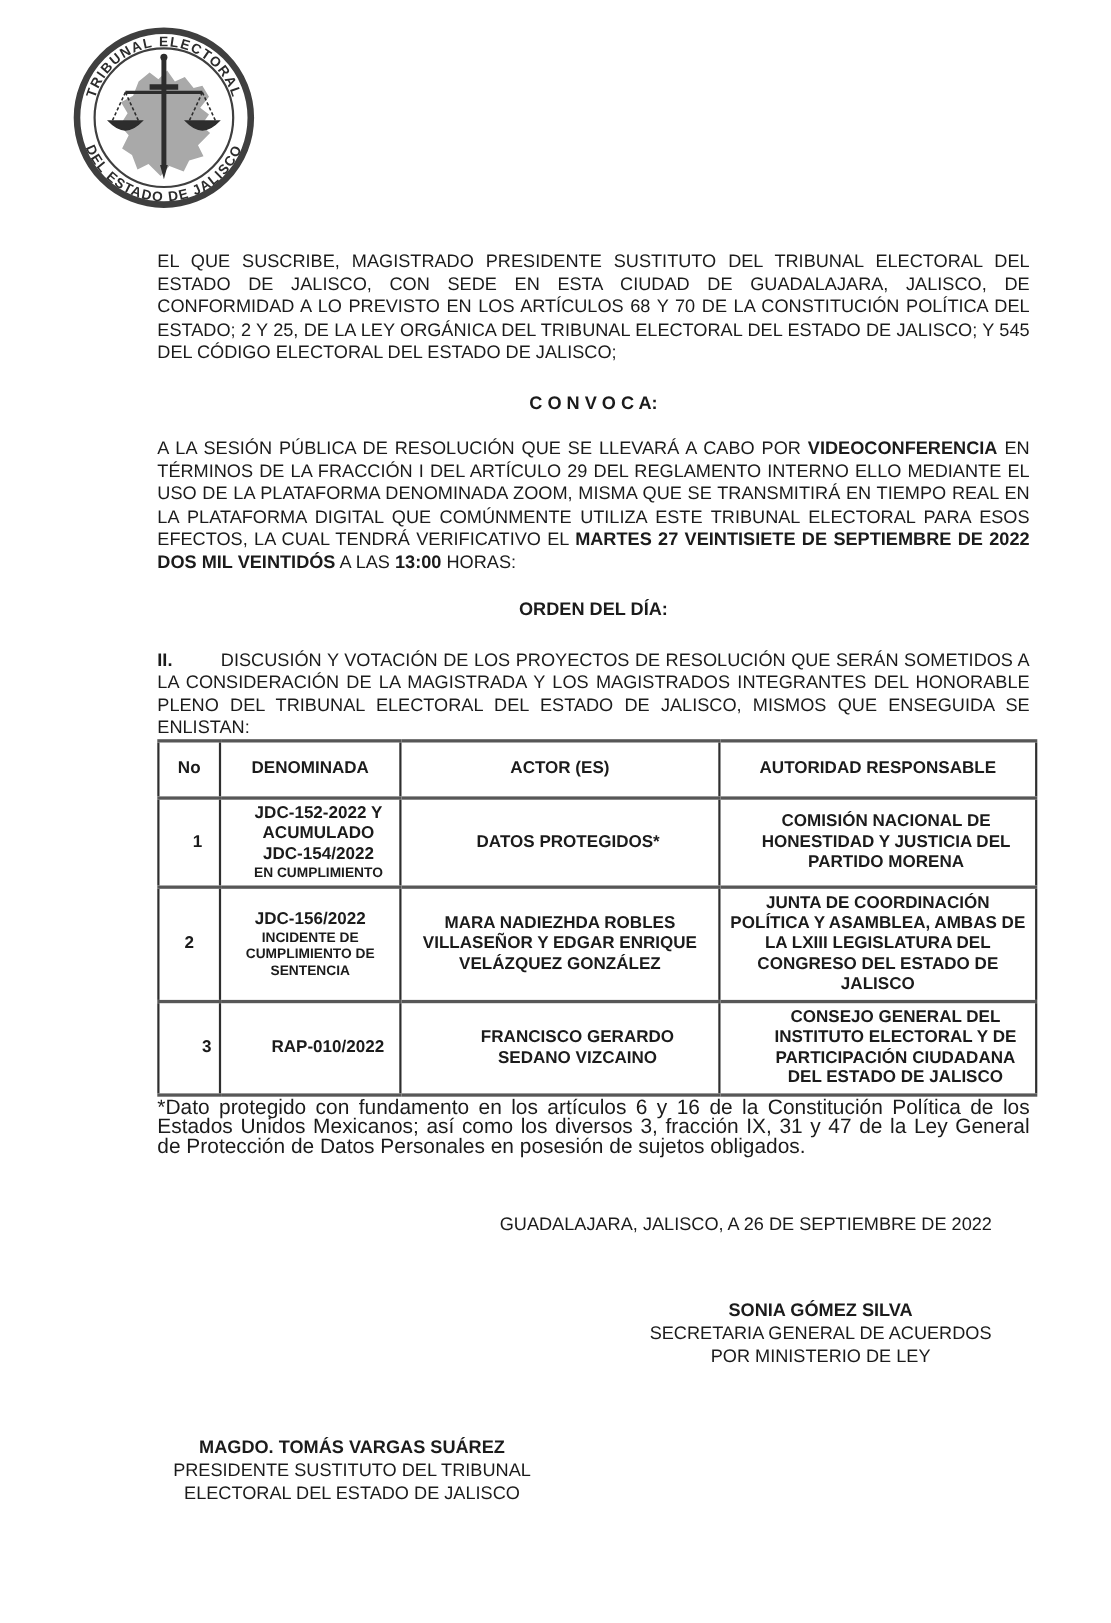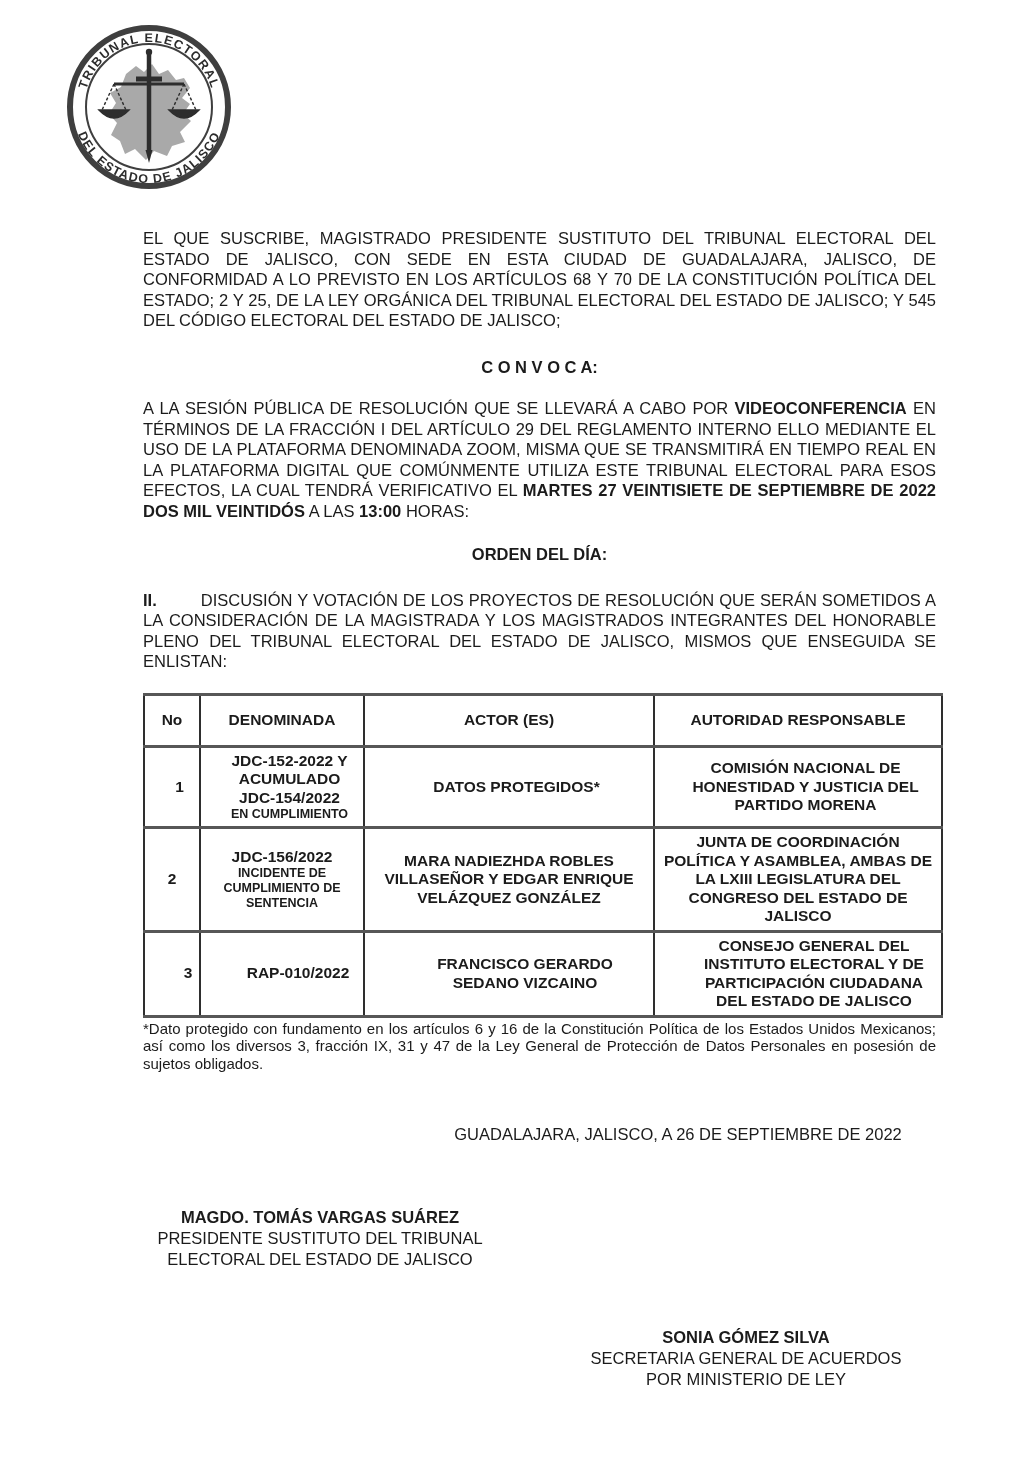--- a/index.html
+++ b/index.html
@@ -26,38 +26,38 @@
 
   .intro { margin-top:228px; }
   .heading-center { margin-top:26px; text-align:center; font-size:16.5px; font-weight:bold; line-height:20.5px; }
   .session { margin-top:21px; }
   .orden { margin-top:23px; }
   .order-item-1 { margin-top:21px; }
   .order-item-2 { margin-top:25px; }
 
   
   table.docket {
-    margin-top:21px; width:798px; table-layout:fixed;
+    width:798px; table-layout:fixed;
     border-collapse:collapse; font-size:15.5px; font-weight:bold; line-height:18.5px;
   }
   table.docket th, table.docket td {
     border-left:2px solid #2e2e2e; border-right:2px solid #2e2e2e;
     border-top:3px solid #575757; border-bottom:3px solid #575757;
     text-align:center; vertical-align:middle; padding:4px 6px;
   }
   table.docket th { height:52px; font-size:15.5px; }
   .cell-main { font-size:15.5px; }
   .cell-note { font-size:12.5px; line-height:15px; }
   .cell-note:empty { display:none; }
   tr.docket-row-1 td { height:72px;padding-left:21px; }
   tr.docket-row-2 td { height:92px; }
   tr.docket-row-3 td { height:79px;padding-left:38px; }
 
   
-  .footnote { margin-top:2px; font-size:15px; line-height:17.6px; text-align:justify; }
+  .footnote { margin-top:2px; font-size:19px; line-height:17.6px; text-align:justify; }
   .dateline { margin-top:52px; margin-left:287px; width:496px; text-align:center; font-size:16.5px; line-height:20.5px; }
   .sig { text-align:center; font-size:16.5px; line-height:21px; }
   .sig .sig-name { font-weight:bold; }
   .sig-president { margin-top:62px; margin-left:12px; width:330px; }
   .sig-secretary { margin-top:57px; margin-left:437px; width:332px; }
 </style>
 </head>
 <body>
 
 <div class="page">
@@ -144,25 +144,25 @@
         <td>FRANCISCO GERARDO SEDANO VIZCAINO</td>
         <td>CONSEJO GENERAL DEL INSTITUTO ELECTORAL Y DE PARTICIPACIÓN CIUDADANA DEL ESTADO DE JALISCO</td>
       </tr>
     </tbody>
   </table>
 
   <p class="footnote">*Dato protegido con fundamento en los artículos 6 y 16 de la Constitución Política de los Estados Unidos Mexicanos; así como los diversos 3, fracción IX, 31 y 47 de la Ley General de Protección de Datos Personales en posesión de sujetos obligados.</p>
 
   <p class="dateline">GUADALAJARA, JALISCO, A 26 DE SEPTIEMBRE DE 2022</p>
 
+  <div class="sig sig-secretary">
+    <div class="sig-name">SONIA GÓMEZ SILVA</div>
+    <div>SECRETARIA GENERAL DE ACUERDOS</div>
+    <div>POR MINISTERIO DE LEY</div>
+  </div>
+
   <div class="sig sig-president">
     <div class="sig-name">MAGDO. TOMÁS VARGAS SUÁREZ</div>
     <div>PRESIDENTE SUSTITUTO DEL TRIBUNAL</div>
     <div>ELECTORAL DEL ESTADO DE JALISCO</div>
   </div>
 
-  <div class="sig sig-secretary">
-    <div class="sig-name">SONIA GÓMEZ SILVA</div>
-    <div>SECRETARIA GENERAL DE ACUERDOS</div>
-    <div>POR MINISTERIO DE LEY</div>
-  </div>
-
 </div>
 
 </body></html>

